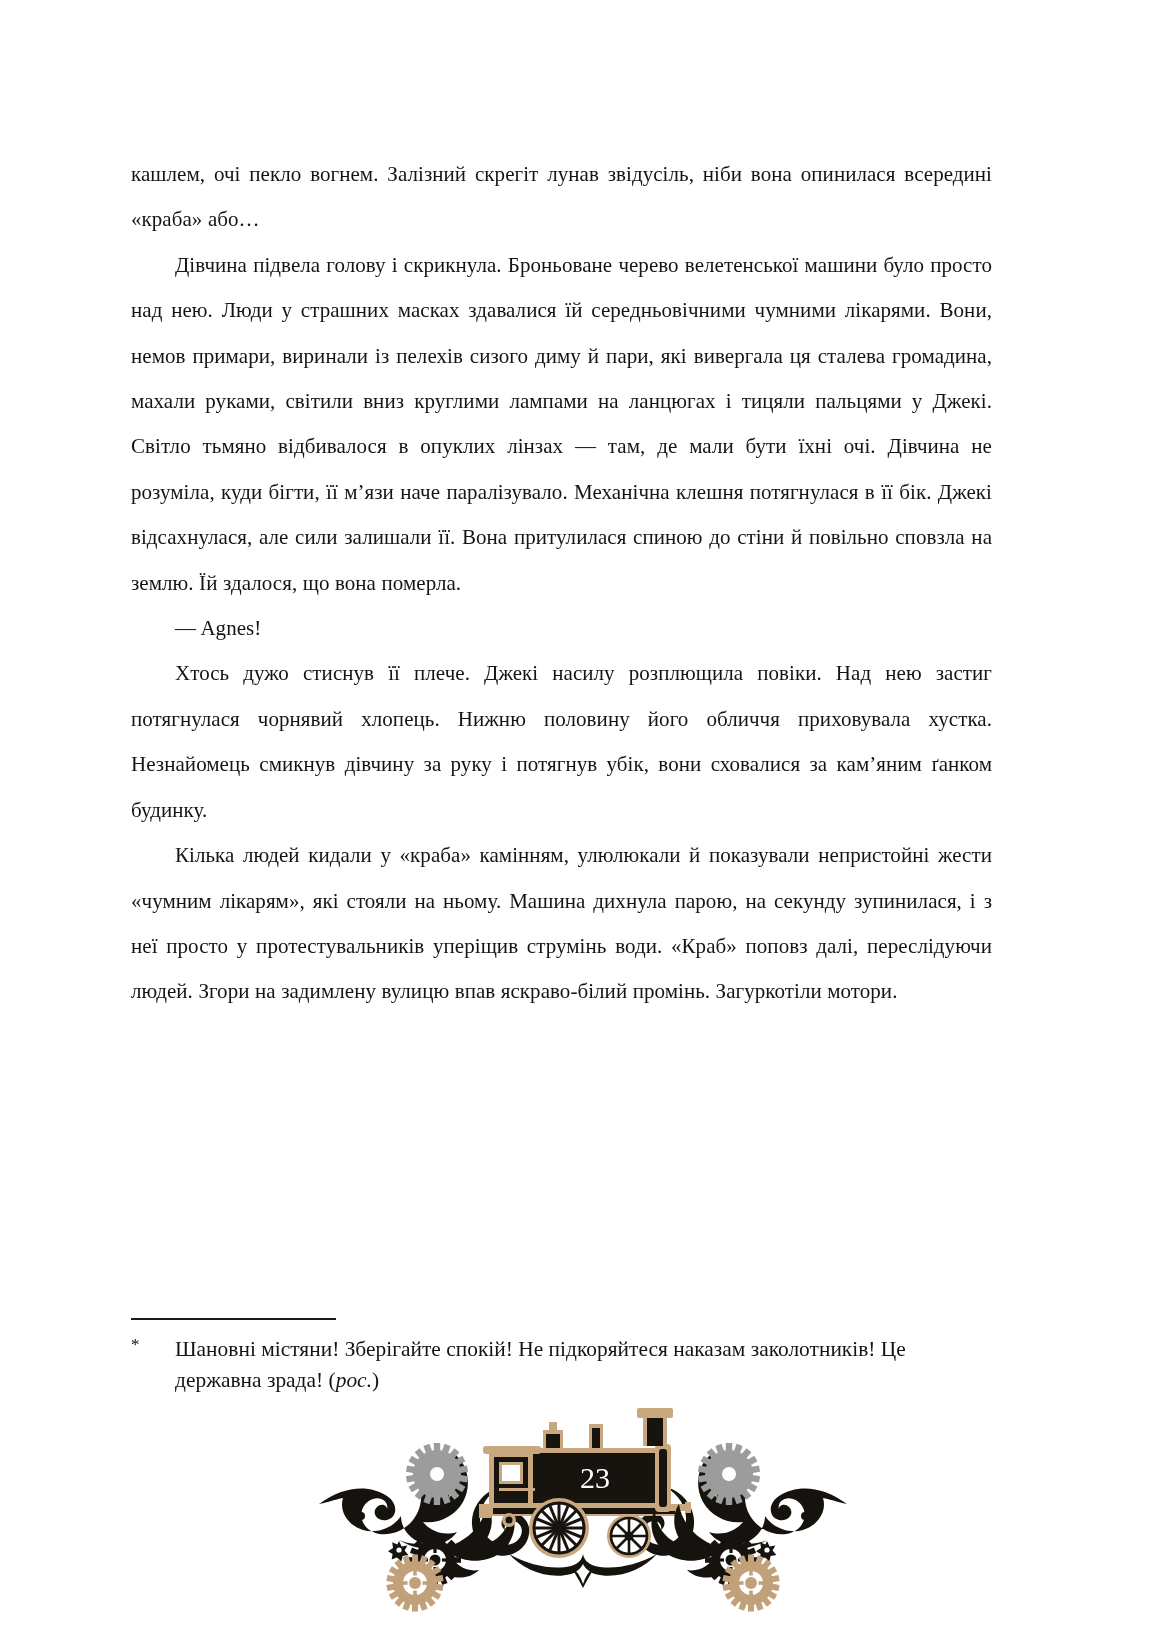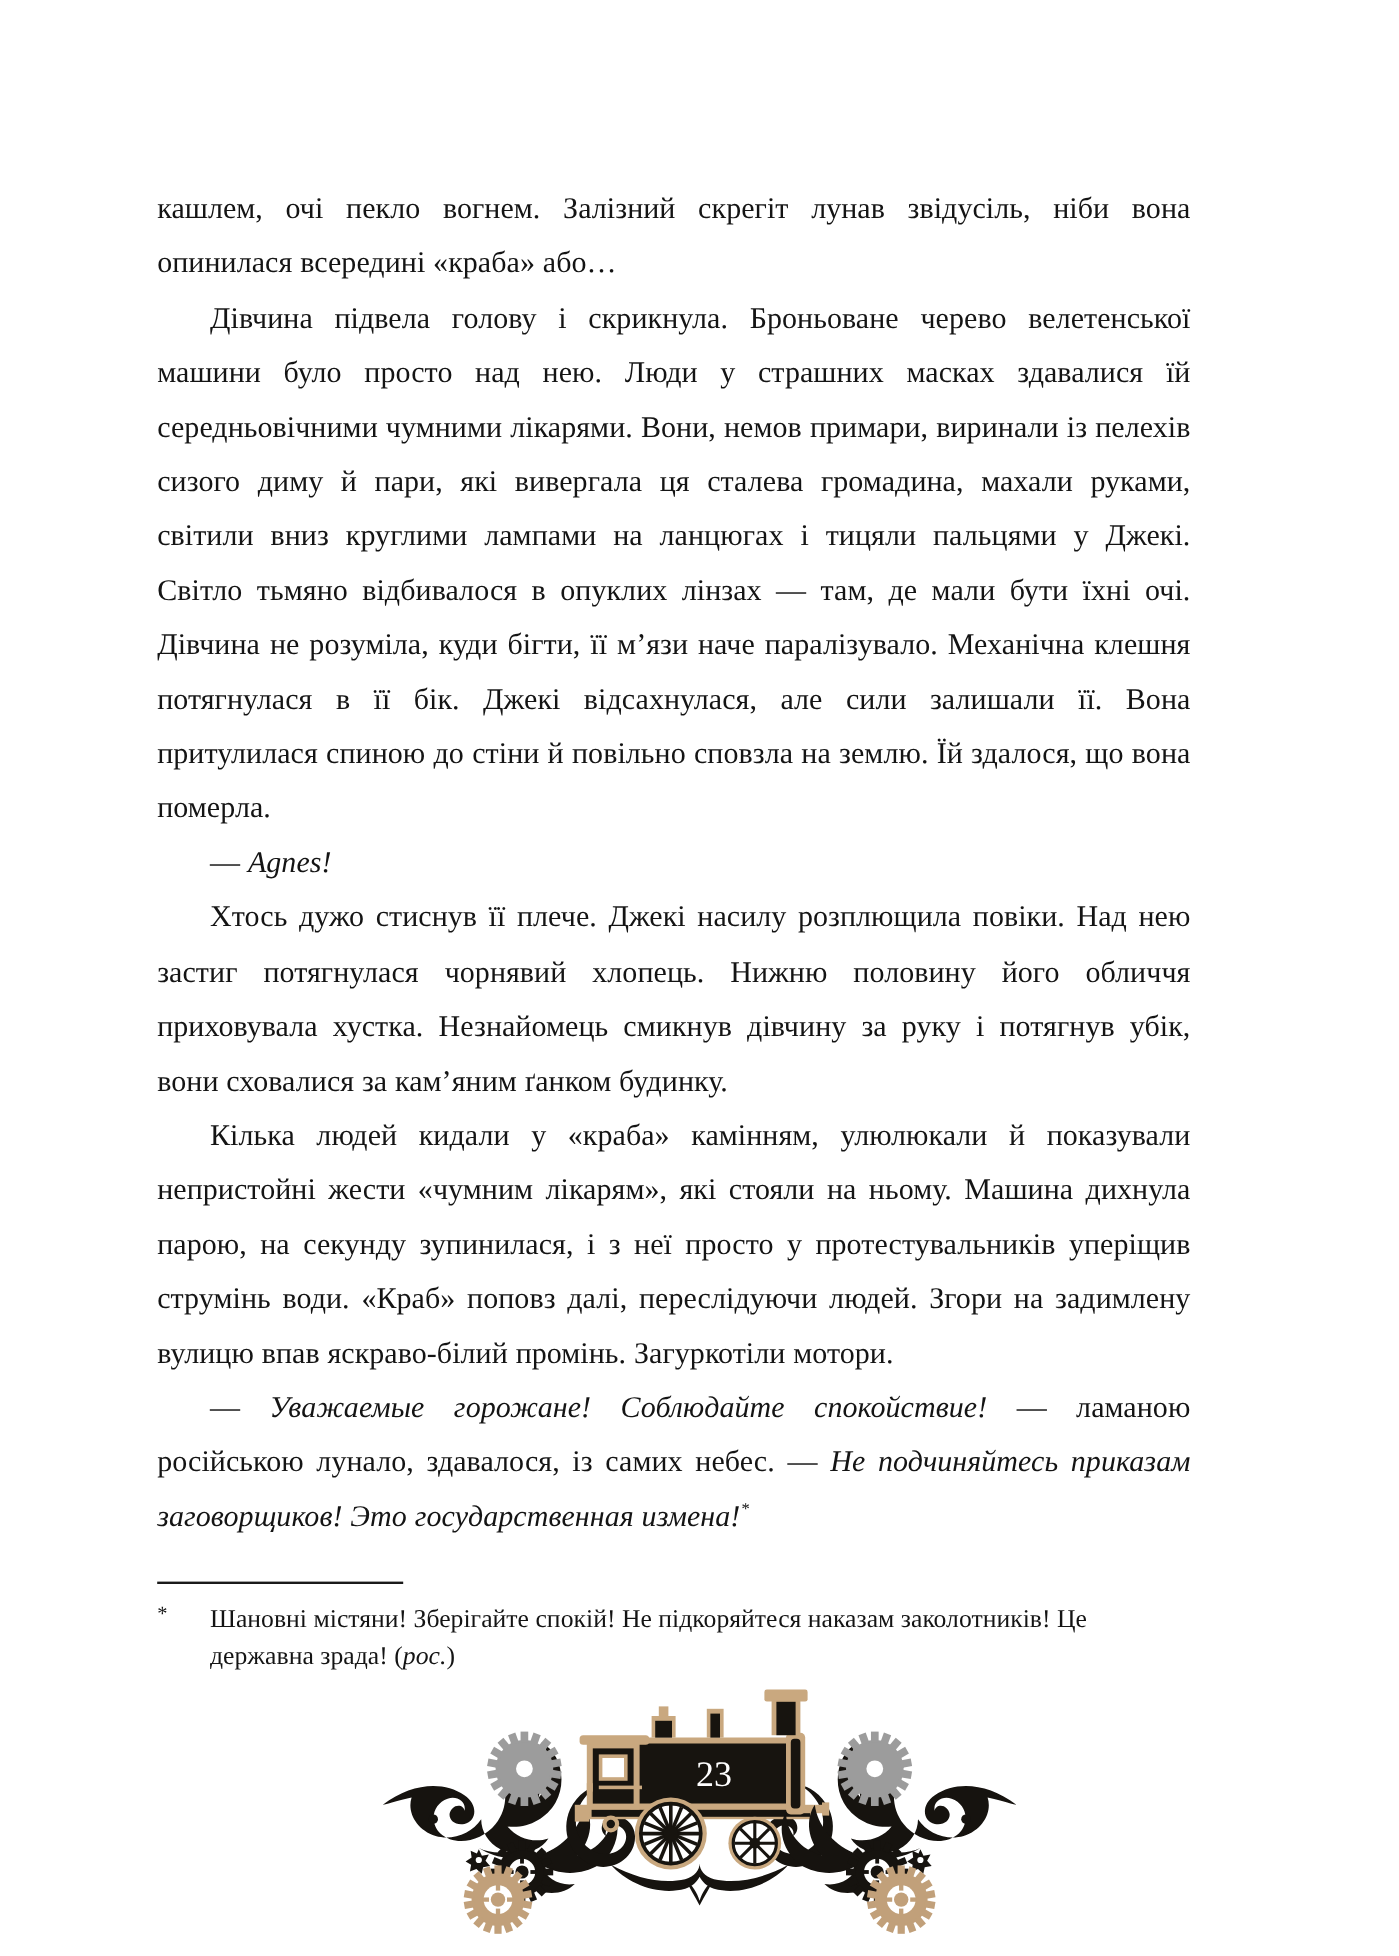--- a/index.html
+++ b/index.html
@@ -27,35 +27,34 @@
   
   .text-column {
     position: absolute;
     left: 131px;
     top: 152px;
     width: 861px;
   }
 
   .para {
     margin: 0;
-    font-size: 25px;
+    font-size: 21px;
     line-height: 45.4px;
     text-align: justify;
     text-justify: inter-word;
     text-indent: 0;
     hyphens: manual;
     letter-spacing: 0.05px;
     word-spacing: 0.2px;
   }
   .para.indent {
     text-indent: 44px;
   }
   .para em,
   .para .it {
-    font-style: italic;
   }
 
   
   .footnote-area {
     position: absolute;
     left: 131px;
     top: 1318px;
     width: 861px;
   }
   .footnote-rule {
@@ -134,23 +133,20 @@
     </p>
 
     <p class="para indent">
       <span>Хтось дужо стиснув її плече. Джекі насилу розплющила повіки. Над нею застиг потягнулася чорнявий хлопець. Нижню половину його обличчя приховувала хустка. Незнайомець смикнув дівчину за руку і потягнув убік, вони сховалися за кам’яним ґанком будинку.</span>
     </p>
 
     <p class="para indent">
       <span>Кілька людей кидали у «краба» камінням, улюлюкали й показували непристойні жести «чумним лікарям», які стояли на ньому. Машина дихнула парою, на секунду зупинилася, і з неї просто у протестувальників уперіщив струмінь води. «Краб» поповз далі, переслідуючи людей. Згори на задимлену вулицю впав яскраво-білий промінь. Загуркотіли мотори.</span>
     </p>
 
-    <p class="para indent">
-      <span>— </span><span class="it">Уважаемые горожане! Соблюдайте спокойствие!</span><span> — ламаною російською лунало, здавалося, із самих небес. — </span><span class="it">Не подчиняйтесь приказам заговорщиков! Это государственная измена!</span><sup class="fn-ref">*</sup>
-    </p>
 
   </div>
 
   <div class="footnote-area">
     <div class="footnote-rule"></div>
     <p class="footnote">
       <span class="fn-marker">*</span><span>Шановні містяни! Зберігайте спокій! Не підкоряйтеся наказам заколотників! Це державна зрада! (</span><span class="it">рос.</span><span>)</span>
     </p>
   </div>
 

